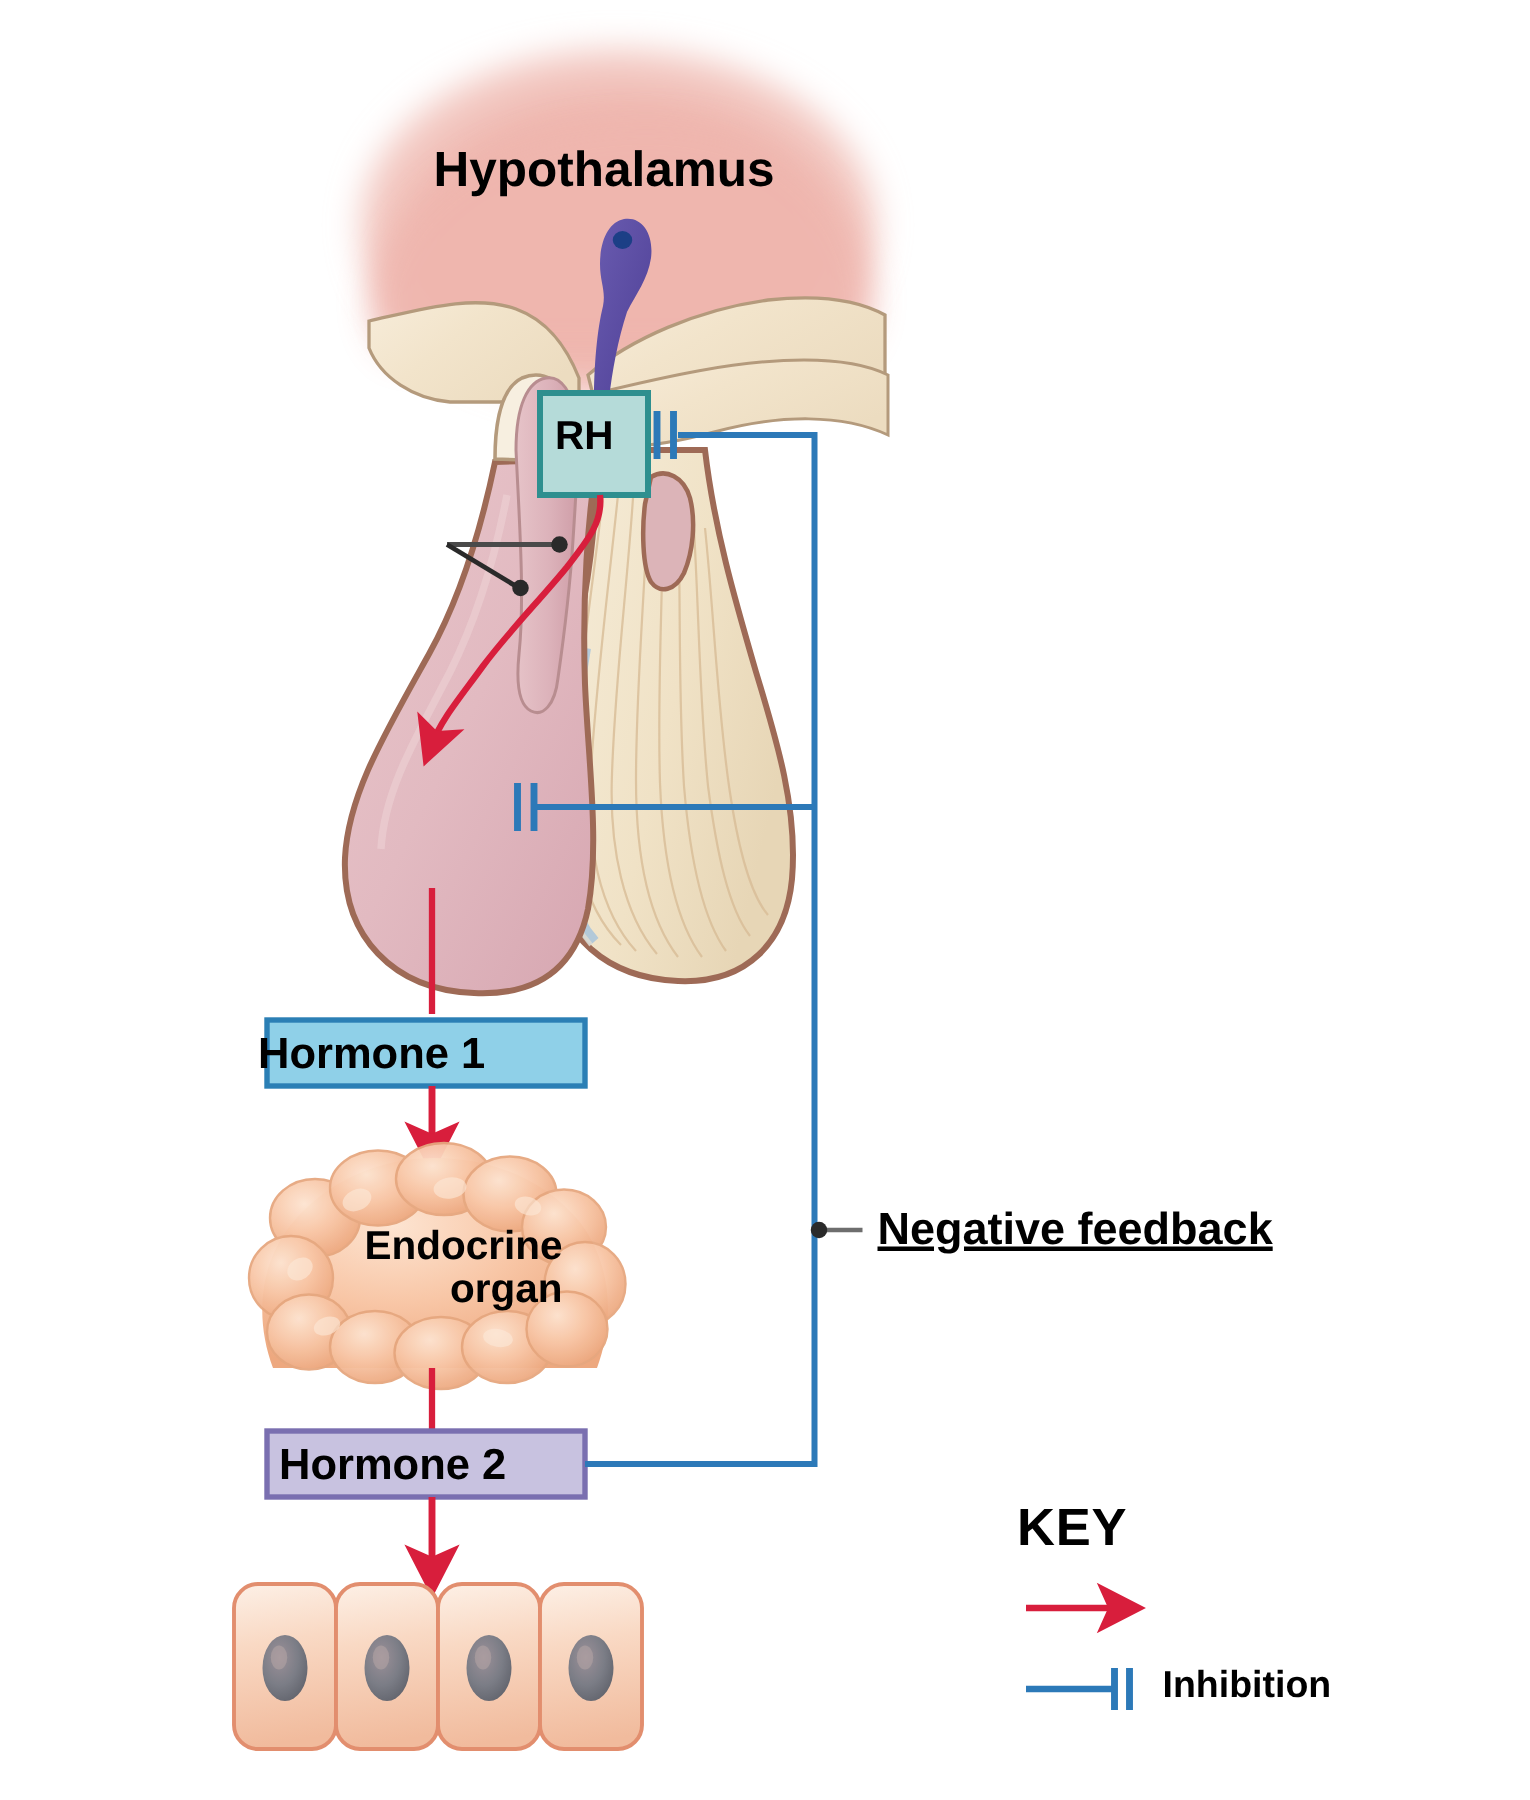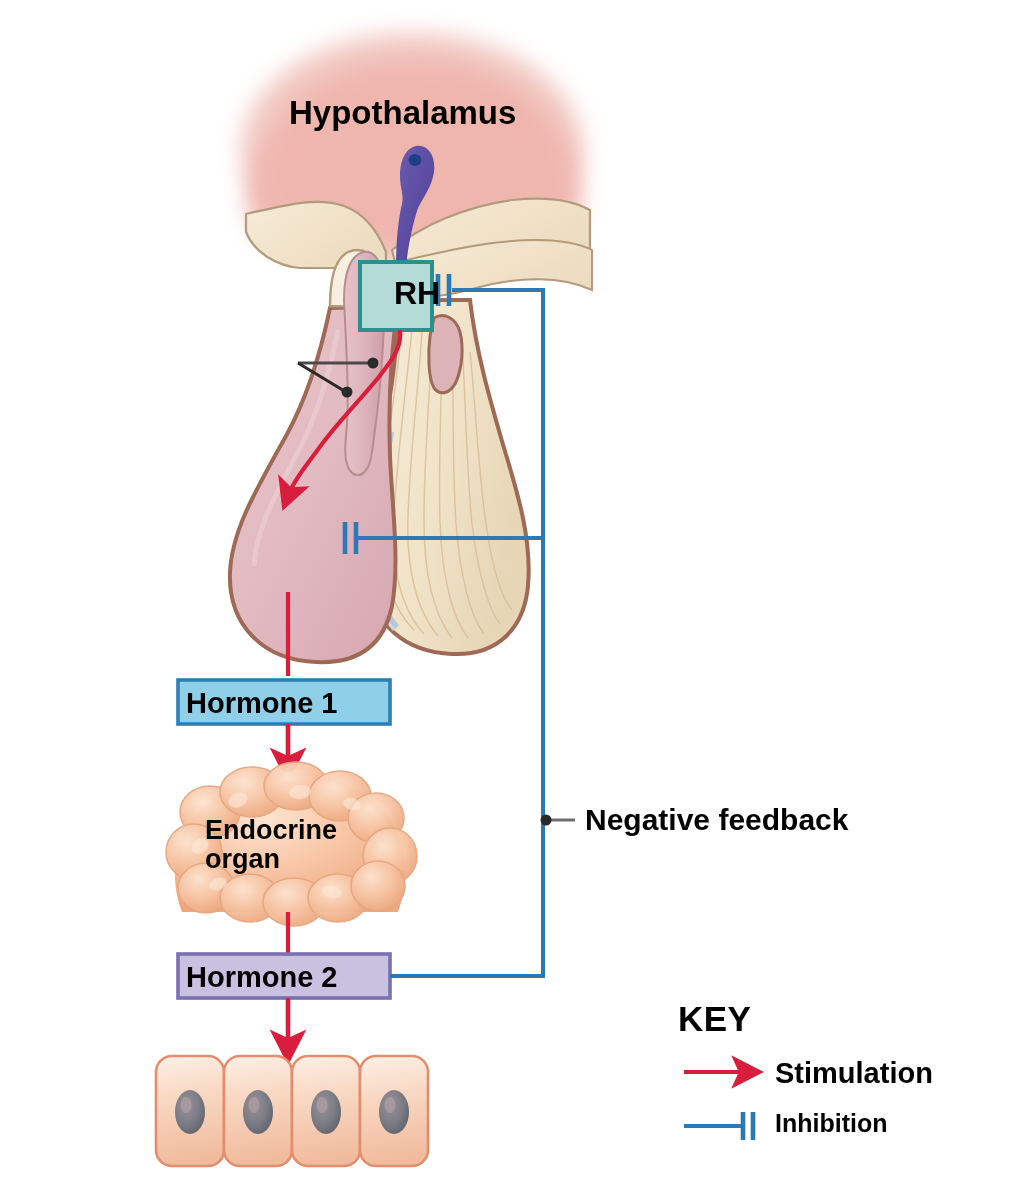--- a/index.html
+++ b/index.html
@@ -27,26 +27,26 @@
     position: absolute;
     font-family: "Liberation Sans", sans-serif;
     font-weight: bold;
     color: #000000;
     white-space: pre;
     line-height: 1.08;
   }
   .lbl-hypothalamus { left: 289px; top: 95px;  font-size: 33px; }
   .lbl-pituitary    { left: 148px; top: 350px; font-size: 30px; text-align: left; }
   .lbl-anterior     { left: 194px; top: 519px; font-size: 30px; text-align: center; width: 150px; }
-  .lbl-rh           { left: 370px; top: 276px; font-size: 32px; margin-left: 24px; }
-  .lbl-h1           { left: 186px; top: 688px; font-size: 29px; }
+  .lbl-rh           { left: 370px; top: 276px; font-size: 27px; }
+  .lbl-h1           { left: 172px; top: 688px; font-size: 29px; }
   .lbl-h2           { left: 186px; top: 962px; font-size: 29px; }
-  .lbl-endo         { left: 205px; top: 816px; font-size: 27px; text-align: left; width: 170px; }
+  .lbl-endo         { left: 205px; top: 816px; font-size: 27px; text-align: right; width: 170px; }
   .lbl-target       { left: 437px; top: 1091px; font-size: 30px; }
-  .lbl-negfb        { left: 585px; top: 804px; font-size: 30px; }
+  .lbl-negfb        { left: 585px; top: 804px; font-size: 30px; text-decoration: underline; }
   .lbl-key          { left: 678px; top: 1000px; font-size: 35px; letter-spacing: 0.5px; }
   .lbl-stim         { left: 775px; top: 1058px; font-size: 29px; }
   .lbl-inhib        { left: 775px; top: 1110px; font-size: 25px; }
 </style>
 </head>
 <body>
 
 <div id="stage">
 
 <svg width="1020" height="1200" viewBox="0 0 1020 1200" xmlns="http://www.w3.org/2000/svg">
@@ -301,17 +301,16 @@
 <div class="lbl lbl-endo">Endocrine
 organ</div>
 
 <div class="lbl lbl-h2">Hormone 2</div>
 
 
 <div class="lbl lbl-negfb">Negative feedback</div>
 
 <div class="lbl lbl-key">KEY</div>
 
-<div class="lbl lbl-stim">Stimulation</div>
 
 <div class="lbl lbl-inhib">Inhibition</div>
 
 </div>
 
 </body></html>

